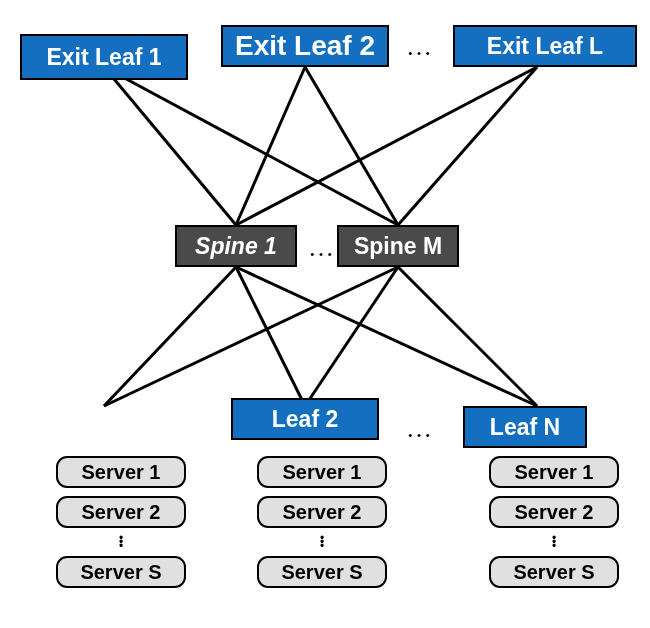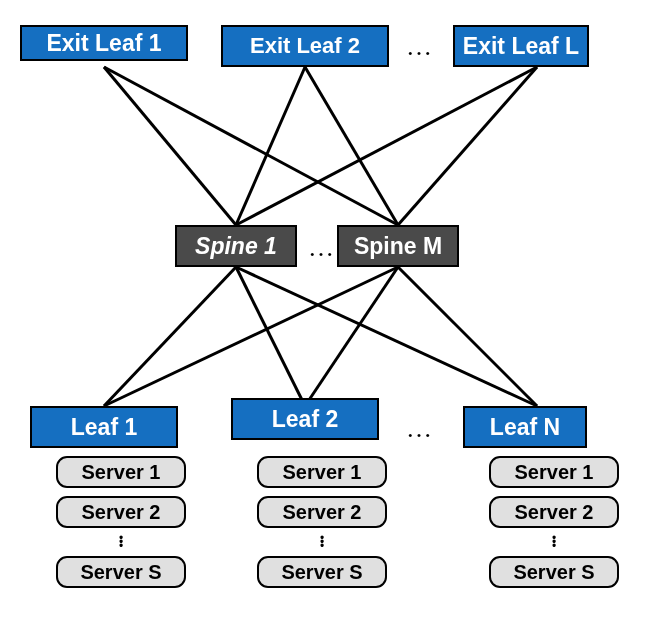--- a/index.html
+++ b/index.html
@@ -73,30 +73,29 @@
 
       <line x1="236" y1="267" x2="104" y2="406"></line>
       <line x1="236" y1="267" x2="305" y2="406"></line>
       <line x1="236" y1="267" x2="537" y2="406"></line>
       <line x1="398" y1="267" x2="104" y2="406"></line>
       <line x1="398" y1="267" x2="305" y2="406"></line>
       <line x1="398" y1="267" x2="537" y2="406"></line>
     </g>
   </svg>
 
-  <div class="node blue" style="left:20px;  top:25px; width:168px; height:36px; font-size:23px;">Exit Leaf 1</div>
-  <div class="node blue" style="left:221px; top:25px; width:168px; height:42px; font-size:22px;">Exit Leaf 2</div>
+  <div class="node blue" style="left:20px;  top:34px; width:168px; height:46px; font-size:23px;">Exit Leaf 1</div>
+  <div class="node blue" style="left:221px; top:25px; width:168px; height:42px; font-size:28px;">Exit Leaf 2</div>
   <div class="ellipsis" style="left:406px; top:34px;">…</div>
-  <div class="node blue" style="left:453px; top:25px; width:136px; height:42px; font-size:23px;">Exit Leaf L</div>
+  <div class="node blue" style="left:453px; top:25px; width:184px; height:42px; font-size:23px;">Exit Leaf L</div>
 
   <div class="node dark" style="left:175px; top:225px; width:122px; height:42px; font-size:23px;font-style:italic;">Spine 1</div>
   <div class="ellipsis" style="left:308px; top:235px;">…</div>
   <div class="node dark" style="left:337px; top:225px; width:122px; height:42px; font-size:23px;">Spine M</div>
 
-  <div class="node blue" style="left:30px;  top:406px; width:148px; height:42px; font-size:23px;">Leaf 1</div>
   <div class="node blue" style="left:231px; top:398px; width:148px; height:42px; font-size:23px;text-align:center;">Leaf 2</div>
   <div class="ellipsis" style="left:406px; top:416px;">…</div>
   <div class="node blue" style="left:463px; top:406px; width:124px; height:42px; font-size:23px;">Leaf N</div>
 
   <div class="node server" style="left:56px;  top:456px; width:130px; height:32px; font-size:20px;">Server 1</div>
   <div class="node server" style="left:56px;  top:496px; width:130px; height:32px; font-size:20px;">Server 2</div>
   <div class="vell" style="left:116px; top:536px;">
     <span>•</span>
       <span>•</span>
       <span>•</span>

